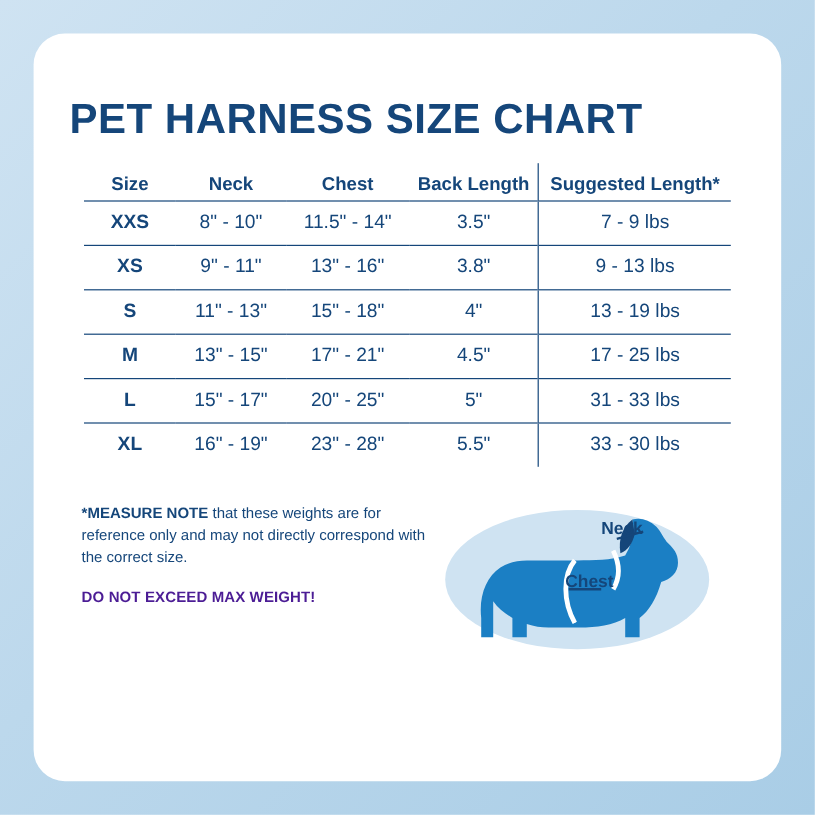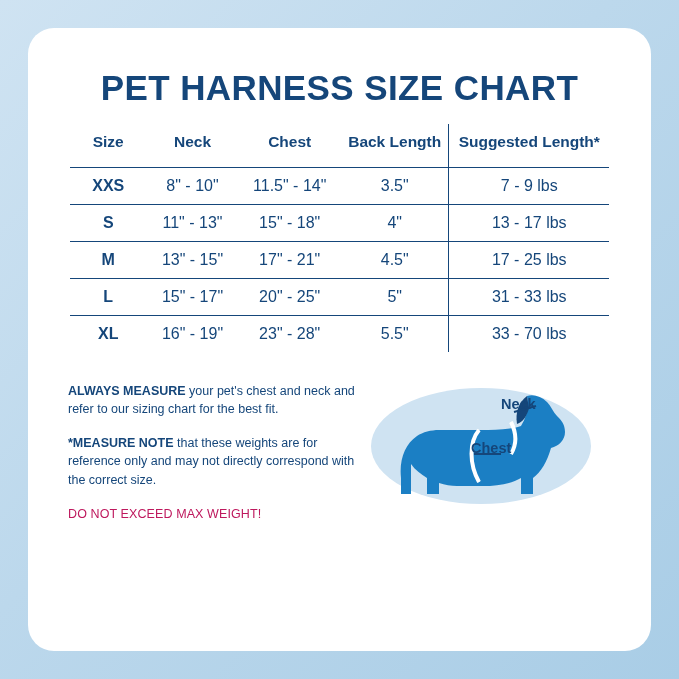--- a/index.html
+++ b/index.html
@@ -29,42 +29,42 @@
     box-sizing: border-box;
     padding: 24px 30px 18px 30px;
     display: flex;
     flex-direction: column;
   }
   .title {
     color: #15467a;
     font-size: 35px;
     font-weight: bold;
     letter-spacing: 0.4px;
-    text-align: center;
-    margin: 16px 0 16px 0;
+    text-align: left;
+    margin: 28px 0 16px 0;
     font-family: "Liberation Sans", sans-serif;
   }
   table.size-table {
     border-collapse: collapse;
     width: 100%;
     table-layout: fixed;
     color: #15467a;
   }
   table.size-table th,
   table.size-table td {
     text-align: center;
     font-size: 15px;
     padding: 9px 2px;
     border: 0;
     font-family: "Liberation Sans", sans-serif;
   }
   table.size-table thead th {
     font-weight: bold;
     font-size: 15.5px;
-    padding-bottom: 16px;
+    padding-bottom: 4px;
   }
   table.size-table tbody td {
     font-weight: normal;
     font-size: 16px;
   }
   table.size-table tbody td.size-cell {
     font-weight: bold;
     font-size: 16px;
   }
   
@@ -99,22 +99,22 @@
     line-height: 1.45;
     padding-top: 4px;
   }
   .notes p {
     margin: 0 0 16px 0;
   }
   .notes strong {
     font-weight: bold;
   }
   .warning {
-    color: #be185d;
-    font-weight: normal;
+    color: #4c1d95;
+    font-weight: bold;
     font-size: 12.5px;
     letter-spacing: 0.1px;
   }
   .dog-area {
     position: relative;
     width: 250px;
     height: 135px;
     flex: 0 0 auto;
   }
   .dog-area svg {
@@ -151,54 +151,60 @@
         </thead>
         <tbody>
           <tr>
             <td class="size-cell">XXS</td>
             <td>8" - 10"</td>
             <td>11.5" - 14"</td>
             <td>3.5"</td>
             <td class="weight-col">7 - 9 lbs</td>
           </tr>
           <tr>
+            <td class="size-cell">XS</td>
+            <td>9" - 11"</td>
+            <td>13" - 16"</td>
+            <td>3.8"</td>
+            <td class="weight-col">9 - 13 lbs</td>
+          </tr>
+          <tr>
             <td class="size-cell">S</td>
             <td>11" - 13"</td>
             <td>15" - 18"</td>
             <td>4"</td>
-            <td class="weight-col">13 - 17 lbs</td>
+            <td class="weight-col">13 - 19 lbs</td>
           </tr>
           <tr>
             <td class="size-cell">M</td>
             <td>13" - 15"</td>
             <td>17" - 21"</td>
             <td>4.5"</td>
             <td class="weight-col">17 - 25 lbs</td>
           </tr>
           <tr>
             <td class="size-cell">L</td>
             <td>15" - 17"</td>
             <td>20" - 25"</td>
             <td>5"</td>
             <td class="weight-col">31 - 33 lbs</td>
           </tr>
           <tr>
             <td class="size-cell">XL</td>
             <td>16" - 19"</td>
             <td>23" - 28"</td>
             <td>5.5"</td>
-            <td class="weight-col">33 - 70 lbs</td>
+            <td class="weight-col">33 - 30 lbs</td>
           </tr>
         </tbody>
       </table>
     </div>
 
     <div class="notes-area">
       <div class="notes">
-        <p><strong>ALWAYS MEASURE</strong><span> your pet's chest and neck and refer to our sizing chart for the best fit.</span></p>
         <p><strong>*MEASURE NOTE</strong><span> that these weights are for reference only and may not directly correspond with the correct size.</span></p>
         <div class="warning">DO NOT EXCEED MAX WEIGHT!</div>
       </div>
 
       <div class="dog-area">
         <svg width="250" height="135" viewBox="0 0 250 135">
 
           <ellipse cx="120" cy="68" rx="110" ry="58" fill="#cfe3f2"></ellipse>
 
           <path d="M40,100 C38,82 44,66 56,58 C62,54 70,52 78,52

